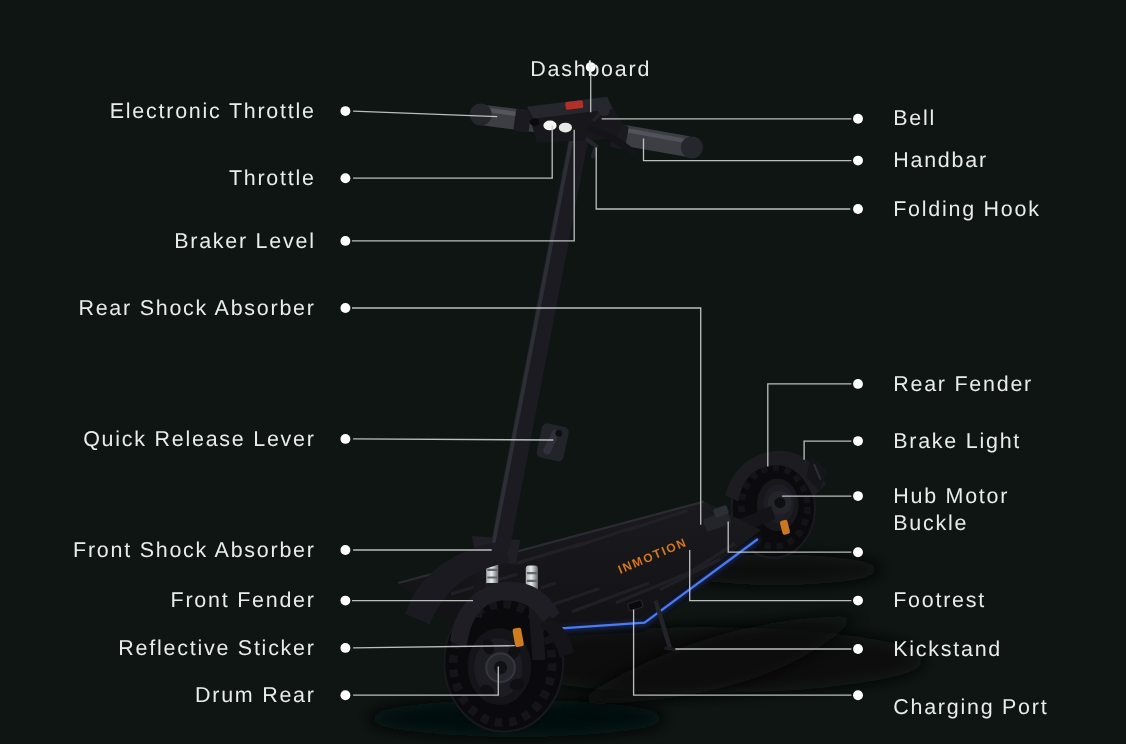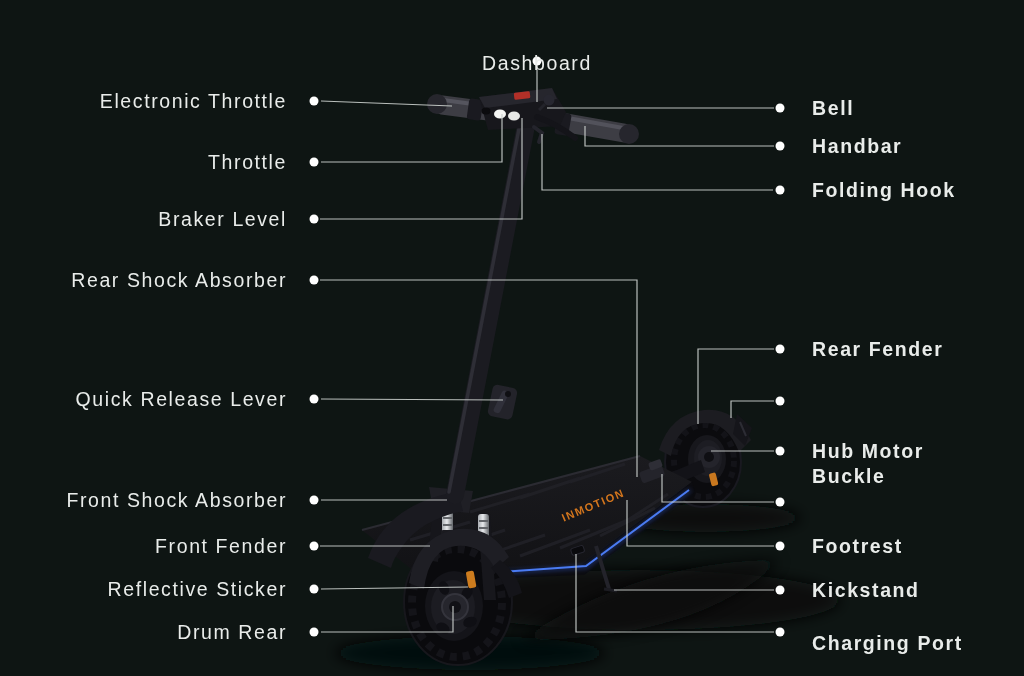--- a/index.html
+++ b/index.html
@@ -15,21 +15,21 @@
     font-size:19.5px;
     font-weight:400;
     letter-spacing:1.6px;
     line-height:24px;
     color:#e9ece a;
     color:#e9ecea;
     white-space:nowrap;
     user-select:none;
   }
   .callout.left{right:737px;text-align:left;}
-  .callout.right{left:812px;text-align:right;font-weight:bold;}
+  .callout.right{left:812px;text-align:right;}
   .callout.top{left:537px;top:23px;transform:translateX(-50%);margin-top:28px;}
 </style>
 </head>
 <body>
 
 <div id="stage">
 
   <svg id="scene" width="1024" height="676" viewBox="0 0 1024 676">
     <defs>
       <linearGradient id="chrome" x1="0" y1="0" x2="1" y2="0">
@@ -259,19 +259,20 @@
   <div class="callout left" style="top:387px">Quick Release Lever</div>
   <div class="callout left" style="top:488px">Front Shock Absorber</div>
   <div class="callout left" style="top:534px">Front Fender</div>
   <div class="callout left" style="top:577px">Reflective Sticker</div>
   <div class="callout left" style="top:620px">Drum Rear</div>
 
   <div class="callout right" style="top:96px">Bell</div>
   <div class="callout right" style="top:134px">Handbar</div>
   <div class="callout right" style="top:178px">Folding Hook</div>
   <div class="callout right" style="top:337px">Rear Fender</div>
+  <div class="callout right" style="top:389px">Brake Light</div>
   <div class="callout right" style="top:439px">Hub Motor</div>
   <div class="callout right" style="top:464px">Buckle</div>
   <div class="callout right" style="top:534px">Footrest</div>
   <div class="callout right" style="top:578px">Kickstand</div>
   <div class="callout right" style="top:631px">Charging Port</div>
 
 </div>
 
 </body></html>

